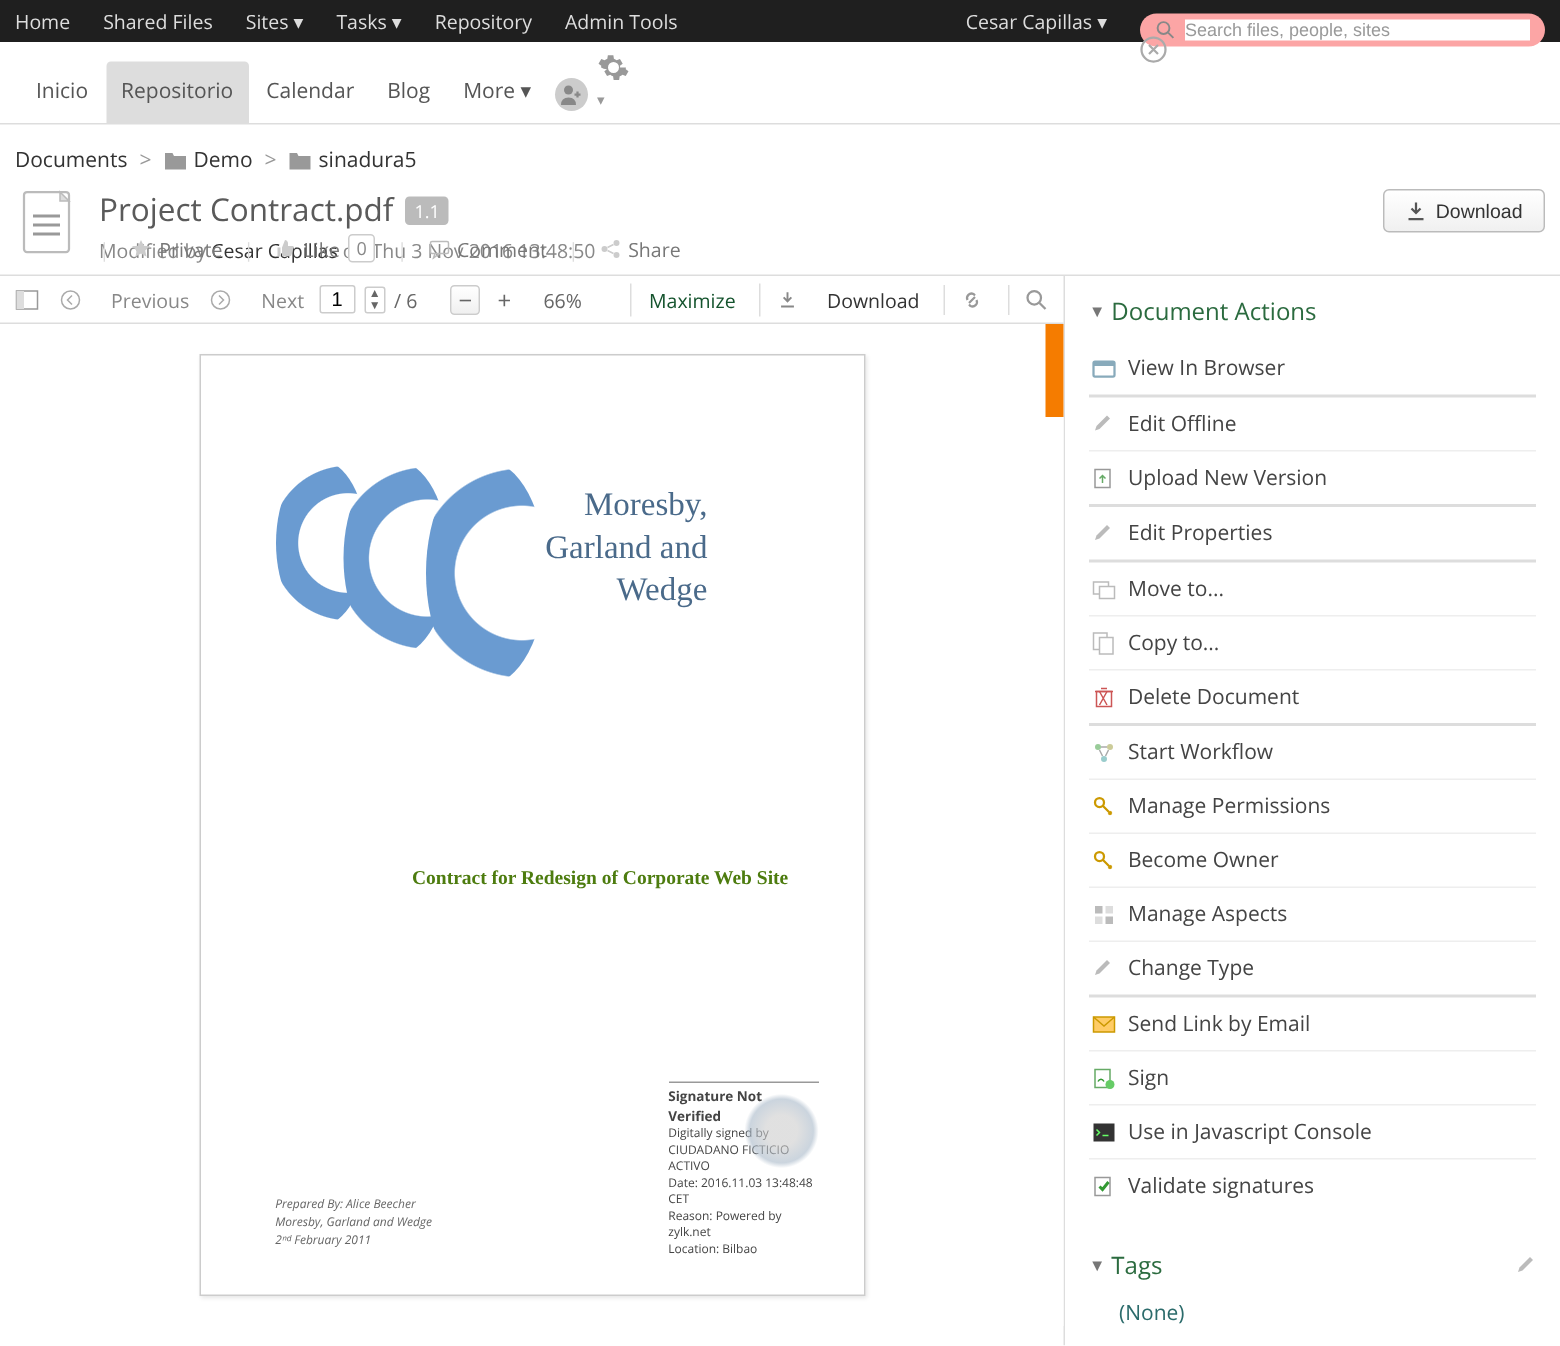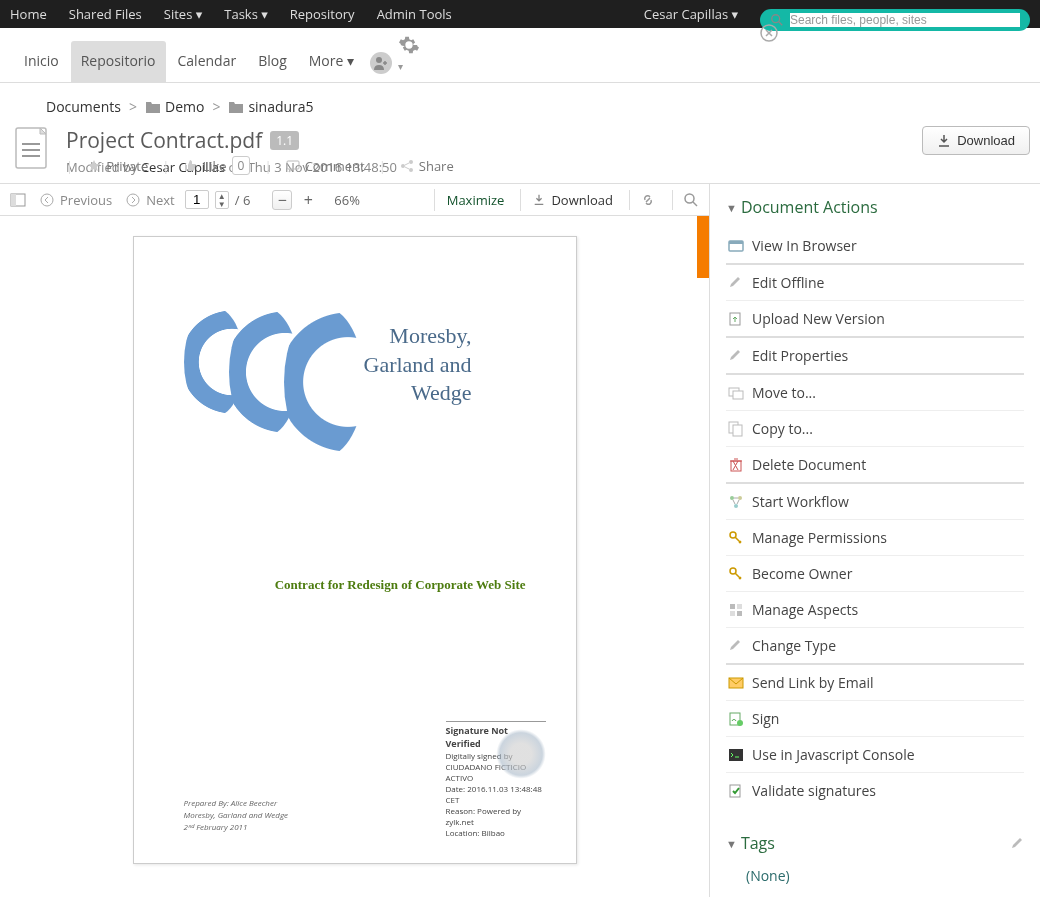--- a/index.html
+++ b/index.html
@@ -2,40 +2,40 @@
 <html><head>
 <meta charset="utf-8">
 <style>
 * { box-sizing: border-box; margin: 0; padding: 0; }
 body { font-family: "Open Sans", Arial, sans-serif; font-size: 13px; color: #333; background: #fff; width: 1040px; }
 
 
 .topbar { background: #1f1f1f; color: #ccc; height: 28px; display: flex; align-items: center; padding: 0 10px; justify-content: space-between; }
 .topbar-left, .topbar-right { display: flex; align-items: center; gap: 22px; }
 .topbar-item { color: #ddd; cursor: pointer; font-size: 13px; }
-.searchbox { background: #14b8a6; border-radius: 14px; height: 22px; width: 270px; display: flex; align-items: center; padding: 0 10px; gap: 6px; margin-top: 12px; }
+.searchbox { background: #fca5a5; border-radius: 14px; height: 22px; width: 270px; display: flex; align-items: center; padding: 0 10px; gap: 6px; margin-top: 12px; }
 .searchbox input { border: none; outline: none; flex: 1; font-size: 12px; color: #555; }
 .searchbox input::placeholder { color: #999; }
 
 
 .siteheader { display: flex; align-items: center; justify-content: space-between; padding: 6px 14px 0 14px; border-bottom: 1px solid #ddd; position: relative; }
 .siteheader-left { display: flex; align-items: center; gap: 12px; }
 .sitelogo { width: 40px; height: 40px; border-radius: 50%; border: 2px solid #8c9e63; background: radial-gradient(circle at center, #fff 30%, #b8c98a 35%, #6b7f3f 55%); position: relative; }
 .sitename { font-size: 24px; color: #555; font-weight: 300; }
 .privacy-badge { background: #d5efc8; color: #5a8a3f; border: 1px solid #a8d48f; border-radius: 3px; padding: 2px 8px; font-size: 12px; }
 .sitenav { display: flex; align-items: flex-end; gap: 2px; }
 .sitenav-item { padding: 10px 10px 12px 10px; color: #555; cursor: pointer; font-size: 14px; }
 .sitenav-item.active { background: #ddd; border-radius: 3px 3px 0 0; }
 .sitenav-icon { width: 22px; height: 22px; background: #ccc; border-radius: 50%; display: inline-flex; align-items: center; justify-content: center; margin: 0 4px 8px 4px; cursor: pointer; }
 .gear-icon-svg { width: 22px; height: 22px; }
 
 .close-dangle { position: absolute; top: -4px; left: 760px; width: 18px; height: 18px; color: #999; cursor: pointer; }
 
 
-.breadcrumb { padding: 14px 10px 10px 10px; display: flex; align-items: flex-end; gap: 8px; font-size: 14px; margin-left: 36px; }
+.breadcrumb { padding: 14px 10px 10px 10px; display: flex; align-items: flex-end; gap: 8px; font-size: 14px; }
 .breadcrumb-item { color: #333; cursor: pointer; display: flex; align-items: center; gap: 4px; }
 .breadcrumb-sep { color: #999; }
 .folder-icon { width: 16px; height: 14px; display: inline-block; }
 
 
 .docheader { display: flex; align-items: flex-start; padding: 0 10px 10px 10px; gap: 10px; }
 .docicon { width: 46px; height: 46px; flex-shrink: 0; }
 .doctitle-row { display: flex; align-items: center; gap: 8px; }
 .doctitle { font-size: 21px; color: #5a5a5a; font-weight: 400; }
 .version-badge { background: #bbb; color: #fff; border-radius: 3px; padding: 1px 6px; font-size: 12px; }
@@ -49,21 +49,21 @@
 .social-sep { color: #ddd; }
 .like-count { background: #fff; border: 1px solid #ccc; border-radius: 3px; padding: 0 5px; color: #888; font-size: 12px; }
 
 
 .main { display: flex; border-top: 1px solid #ddd; }
 .preview-col { flex: 1; border-right: 1px solid #ddd; position: relative; background: #fff; }
 .sidebar-col { width: 330px; padding: 12px 16px; }
 
 
 .pvtoolbar { height: 32px; border-bottom: 1px solid #ddd; display: flex; align-items: center; padding: 0 6px; gap: 6px; font-size: 13px; color: #666; }
-.pvtoolbar .tbtn { padding: 2px 4px; cursor: pointer; color: #888; display: flex; align-items: center; gap: 6px; }
+.pvtoolbar .tbtn { padding: 2px 4px; cursor: pointer; color: #888; display: flex; align-items: center; gap: 20px; }
 .pvtoolbar .pageinput { width: 24px; border: 1px solid #ccc; border-radius: 2px; text-align: center; padding: 1px 2px; }
 .pvtoolbar .spinbox { display: inline-flex; flex-direction: column; border: 1px solid #ccc; border-radius: 2px; }
 .pvtoolbar .spinbox span { width: 12px; height: 8px; font-size: 8px; text-align: center; cursor: pointer; color: #666; line-height: 8px; }
 .pvtoolbar .zoom-btn { width: 20px; height: 20px; border: 1px solid #ccc; border-radius: 3px; display: flex; align-items: center; justify-content: center; cursor: pointer; background: linear-gradient(#fff,#f0f0f0); color: #666; font-size: 16px; }
 .pvtoolbar-right { margin-left: auto; display: flex; align-items: center; gap: 12px; }
 
 .orange-strip { position: absolute; top: 32px; right: 0; width: 12px; height: 62px; background: #f57c00; }
 
 
 .pdf-wrap { display: flex; justify-content: center; padding: 20px 0; background: #fff; }

